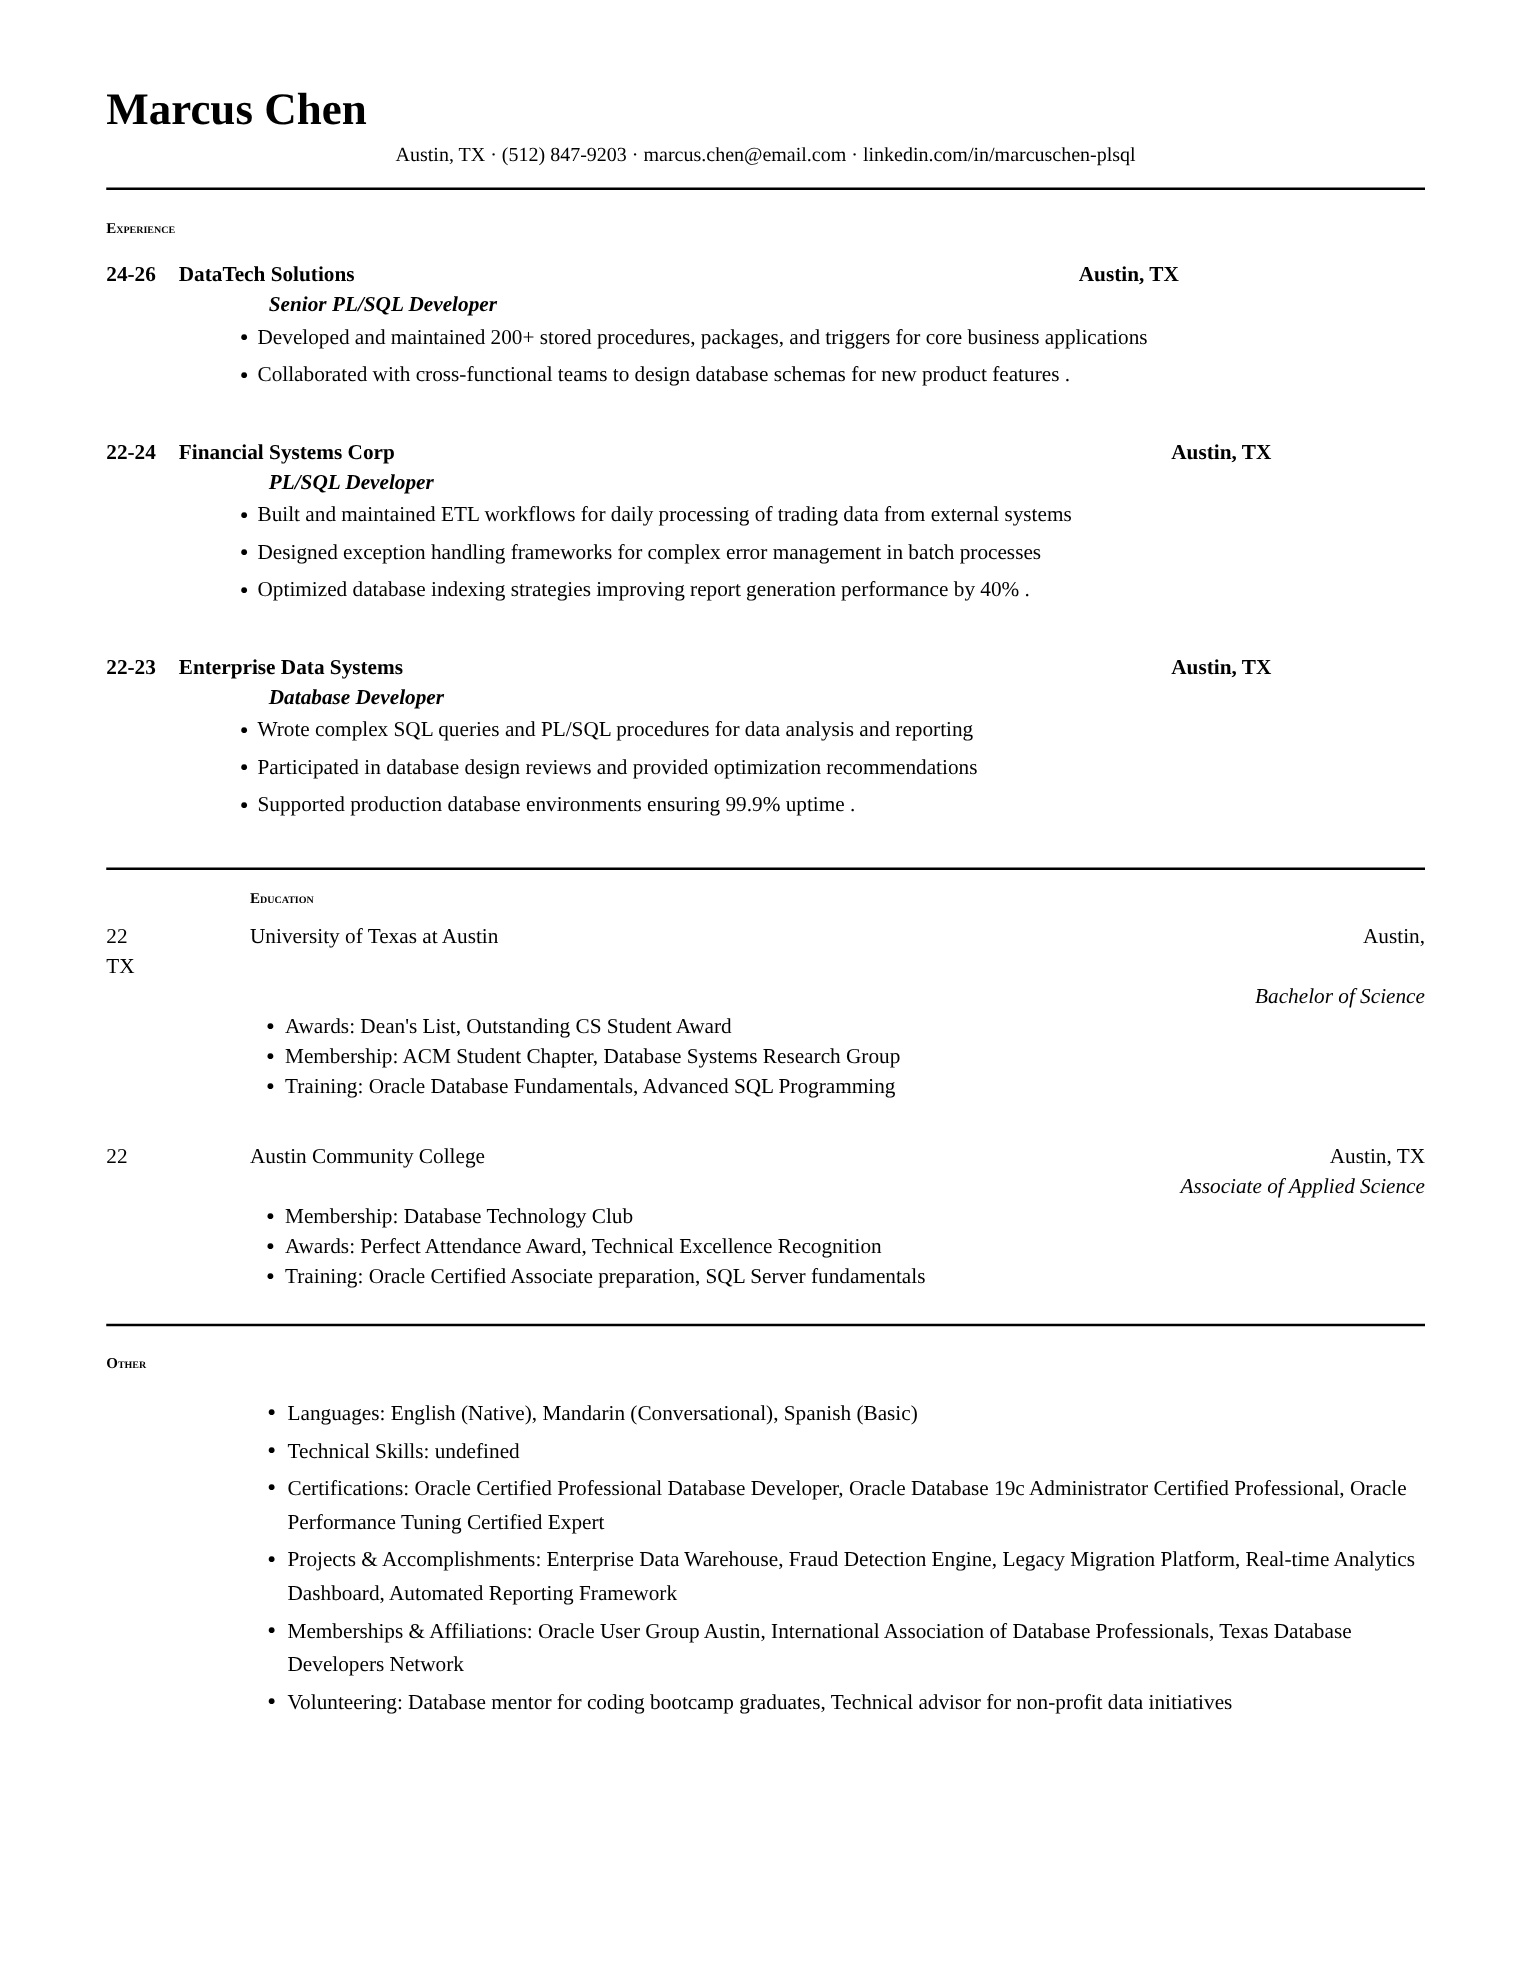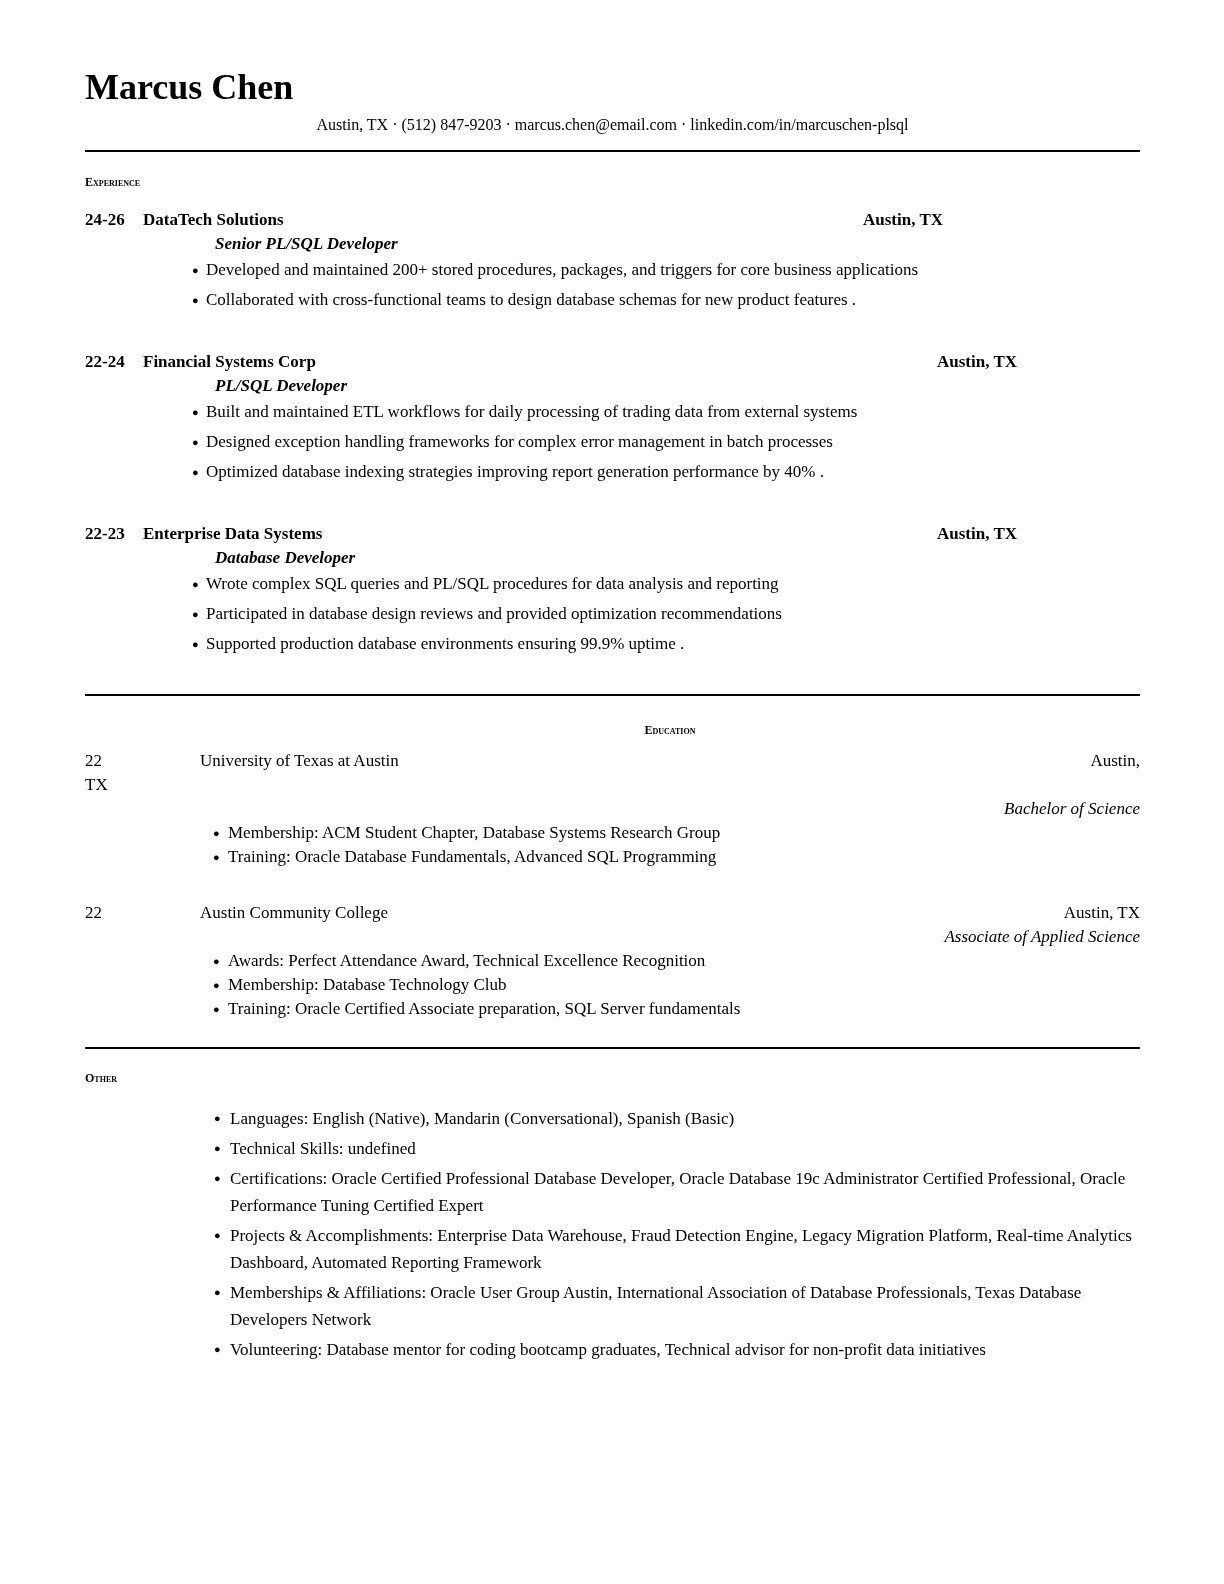--- a/index.html
+++ b/index.html
@@ -21,21 +21,21 @@
   }
   .rule  { border:none; border-top:2.5px solid #000; margin:15px 0 0 0; }
   .rule2 { border:none; border-top:2px solid #000;  margin:28px 0 0 0; }
   .rule3 { border:none; border-top:2px solid #000;  margin:26px 0 0 0; }
 
   .sec {
     font-variant:small-caps; font-weight:bold;
     font-size:12px; line-height:24px;
   }
   .sec-exp   { margin-top:18px; }
-  .sec-edu   { margin-top:22px; margin-left:115px;text-align:center; }
+  .sec-edu   { margin-top:10px; margin-left:115px; }
   .sec-other { margin-top:17px; }
 
   
   .job { margin-top:14px; margin-bottom:38px; }
   .job:last-of-type { margin-bottom:0; }
   .jobhead { position:relative; font-weight:bold; line-height:24px; }
   .jobhead .dates { display:inline-block; width:58px; }
   .jobhead .loc { position:absolute; top:0; }
   .loc-a .loc { left:778px; }
   .loc-b .loc { left:852px; }
@@ -118,35 +118,36 @@
 
   <div class="school1">
     <div class="srow">
       <span class="dates">22</span>
         <span>University of Texas at Austin</span>
       <span class="loc">Austin,</span>
     </div>
     <div class="wrapline">TX</div>
     <div class="degree">Bachelor of Science</div>
     <div class="ebullets">
+      <div class="eb">Awards: Dean's List, Outstanding CS Student Award</div>
       <div class="eb">Membership: ACM Student Chapter, Database Systems Research Group</div>
       <div class="eb">Training: Oracle Database Fundamentals, Advanced SQL Programming</div>
     </div>
   </div>
 
   <div class="school2">
     <div class="srow">
       <span class="dates">22</span>
         <span>Austin Community College</span>
       <span class="loc">Austin, TX</span>
     </div>
     <div class="degree">Associate of Applied Science</div>
     <div class="ebullets">
+      <div class="eb">Membership: Database Technology Club</div>
       <div class="eb">Awards: Perfect Attendance Award, Technical Excellence Recognition</div>
-      <div class="eb">Membership: Database Technology Club</div>
       <div class="eb">Training: Oracle Certified Associate preparation, SQL Server fundamentals</div>
     </div>
   </div>
 
   <hr class="rule3">
 
   <div class="sec sec-other">Other</div>
 
   <div class="obullets">
     <div class="ob">Languages: English (Native), Mandarin (Conversational), Spanish (Basic)</div>

